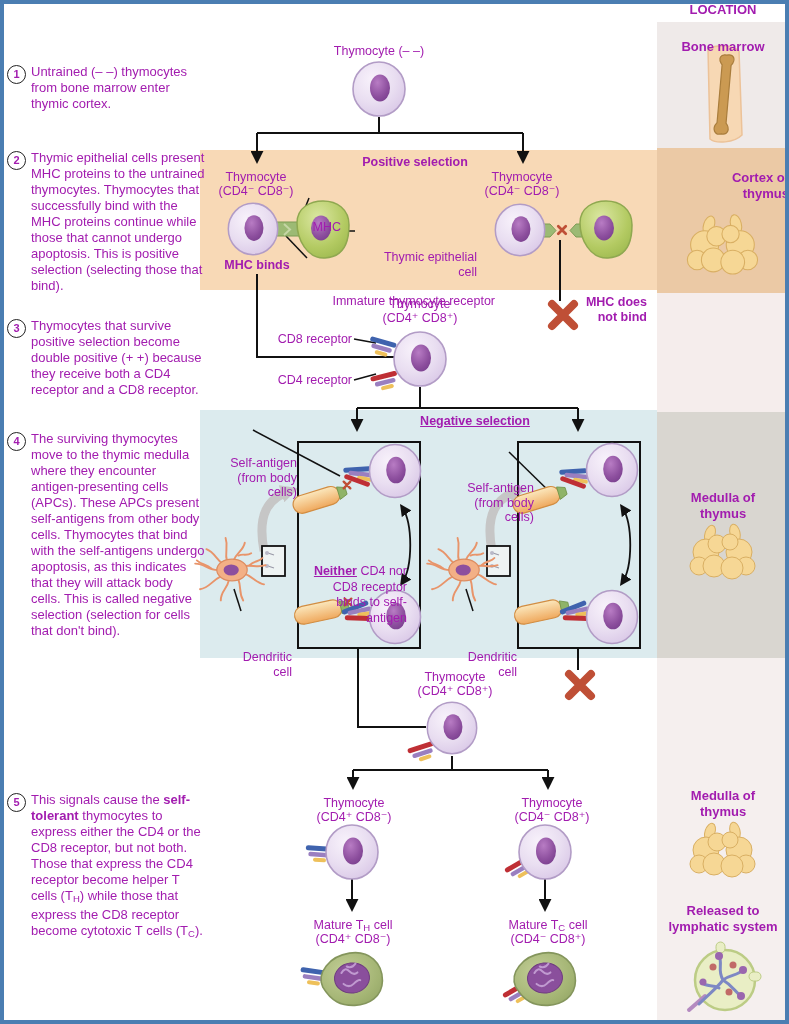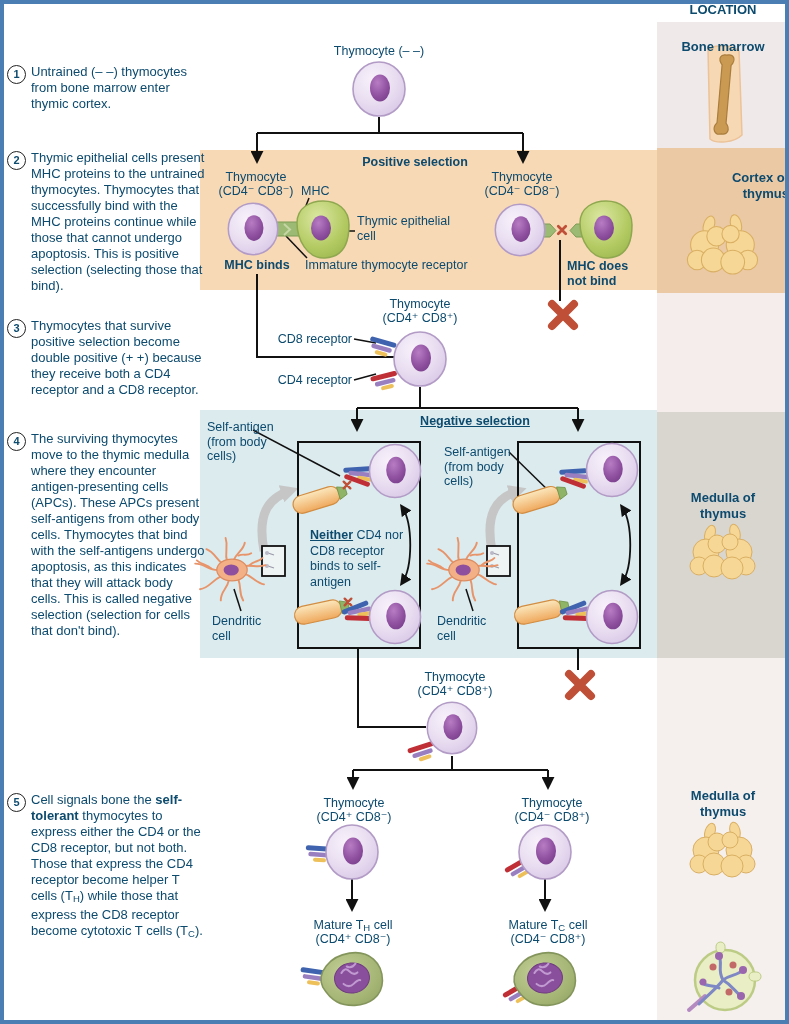--- a/index.html
+++ b/index.html
@@ -1,21 +1,21 @@
 <!DOCTYPE html>
 <html><head>
 <meta charset="utf-8">
 <style>
   html,body{margin:0;padding:0;background:#fff;}
   #canvas{position:relative;width:789px;height:1024px;background:#ffffff;overflow:hidden;
-          font-family:"Liberation Sans","DejaVu Sans",sans-serif;color:#0c4a6e;}
+          font-family:"Liberation Sans","DejaVu Sans",sans-serif;color:#a21caf;}
   #frame{position:absolute;inset:0;border:4px solid #4b7eb2;pointer-events:none;z-index:30;}
   .band,.locsec{position:absolute;z-index:1;}
   .lbl{position:absolute;z-index:10;font-size:12.5px;line-height:14.5px;text-align:center;white-space:pre-line;}
-  .lbl.la{text-align:left;}
+  .lbl.la{text-align:right;margin-top:36px;}
   .lbl.ra{text-align:right;}
   .b{font-weight:bold;}
   .u{font-weight:bold;text-decoration:underline;}
   svg.overlay{position:absolute;left:0;top:0;z-index:5;}
   .step{position:absolute;left:0;width:205px;z-index:10;}
   .stepnum{position:absolute;left:7px;top:1px;width:17px;height:17px;border:1.7px solid #222;
            border-radius:50%;font-size:11px;font-weight:bold;text-align:center;line-height:17px;background:#fff;}
   .steptext{position:absolute;left:31px;top:0;width:174px;font-size:13px;line-height:16px;text-align:left;}
   .loclbl{position:absolute;left:657px;width:132px;text-align:center;font-weight:bold;
           font-size:13px;line-height:15.5px;white-space:pre-line;z-index:10;}
@@ -266,40 +266,42 @@
   </svg>
 
   <div class="loclbl" style="top:2px;">LOCATION</div>
   <div class="loclbl" style="top:27px;margin-top:12px;">Bone marrow</div>
   <div class="loclbl" style="top:170px;text-align:right;">Cortex of
 thymus</div>
   <div class="loclbl" style="top:490px;">Medulla of
 thymus</div>
   <div class="loclbl" style="top:788px;">Medulla of
 thymus</div>
+  <div class="loclbl" style="top:903px;">Released to
+lymphatic system</div>
 
   <div class="step" style="top:64px;">
     <div class="stepnum">1</div>
     <div class="steptext">Untrained (– –) thymocytes from bone marrow enter thymic cortex.</div>
   </div>
   <div class="step" style="top:150px;">
     <div class="stepnum">2</div>
     <div class="steptext">Thymic epithelial cells present MHC proteins to the untrained thymocytes. Thymocytes that successfully bind with the MHC proteins continue while those that cannot undergo apoptosis. This is positive selection (selecting those that bind).</div>
   </div>
   <div class="step" style="top:318px;">
     <div class="stepnum">3</div>
     <div class="steptext">Thymocytes that survive positive selection become double positive (+ +) because they receive both a CD4 receptor and a CD8 receptor.</div>
   </div>
   <div class="step" style="top:431px;">
     <div class="stepnum">4</div>
     <div class="steptext">The surviving thymocytes move to the thymic medulla where they encounter antigen-presenting cells (APCs). These APCs present self-antigens from other body cells. Thymocytes that bind with the self-antigens undergo apoptosis, as this indicates that they will attack body cells. This is called negative selection (selection for cells that don't bind).</div>
   </div>
   <div class="step" style="top:792px;">
     <div class="stepnum">5</div>
-    <div class="steptext"><span>Cell signals bone the </span><b>self-tolerant</b><span> thymocytes to express either the CD4 or the CD8 receptor, but not both. Those that express the CD4 receptor become helper T cells (T</span><sub>H</sub><span>) while those that express the CD8 receptor become cytotoxic T cells (T</span><sub>C</sub><span>).</span></div>
+    <div class="steptext"><span>This signals cause the </span><b>self-tolerant</b><span> thymocytes to express either the CD4 or the CD8 receptor, but not both. Those that express the CD4 receptor become helper T cells (T</span><sub>H</sub><span>) while those that express the CD8 receptor become cytotoxic T cells (T</span><sub>C</sub><span>).</span></div>
   </div>
 
   <div class="lbl" style="left:304px;top:44px;width:150px;">Thymocyte (– –)</div>
 
   <div class="lbl b" style="left:340px;top:155px;width:150px;">Positive selection</div>
   <div class="lbl" style="left:206px;top:170px;width:100px;">Thymocyte</div>
   <div class="lbl" style="left:206px;top:184px;width:100px;">(CD4⁻ CD8⁻)</div>
   <div class="lbl la" style="left:301px;top:184px;width:40px;">MHC</div>
   <div class="lbl la" style="left:357px;top:214px;width:120px;">Thymic epithelial
 cell</div>

